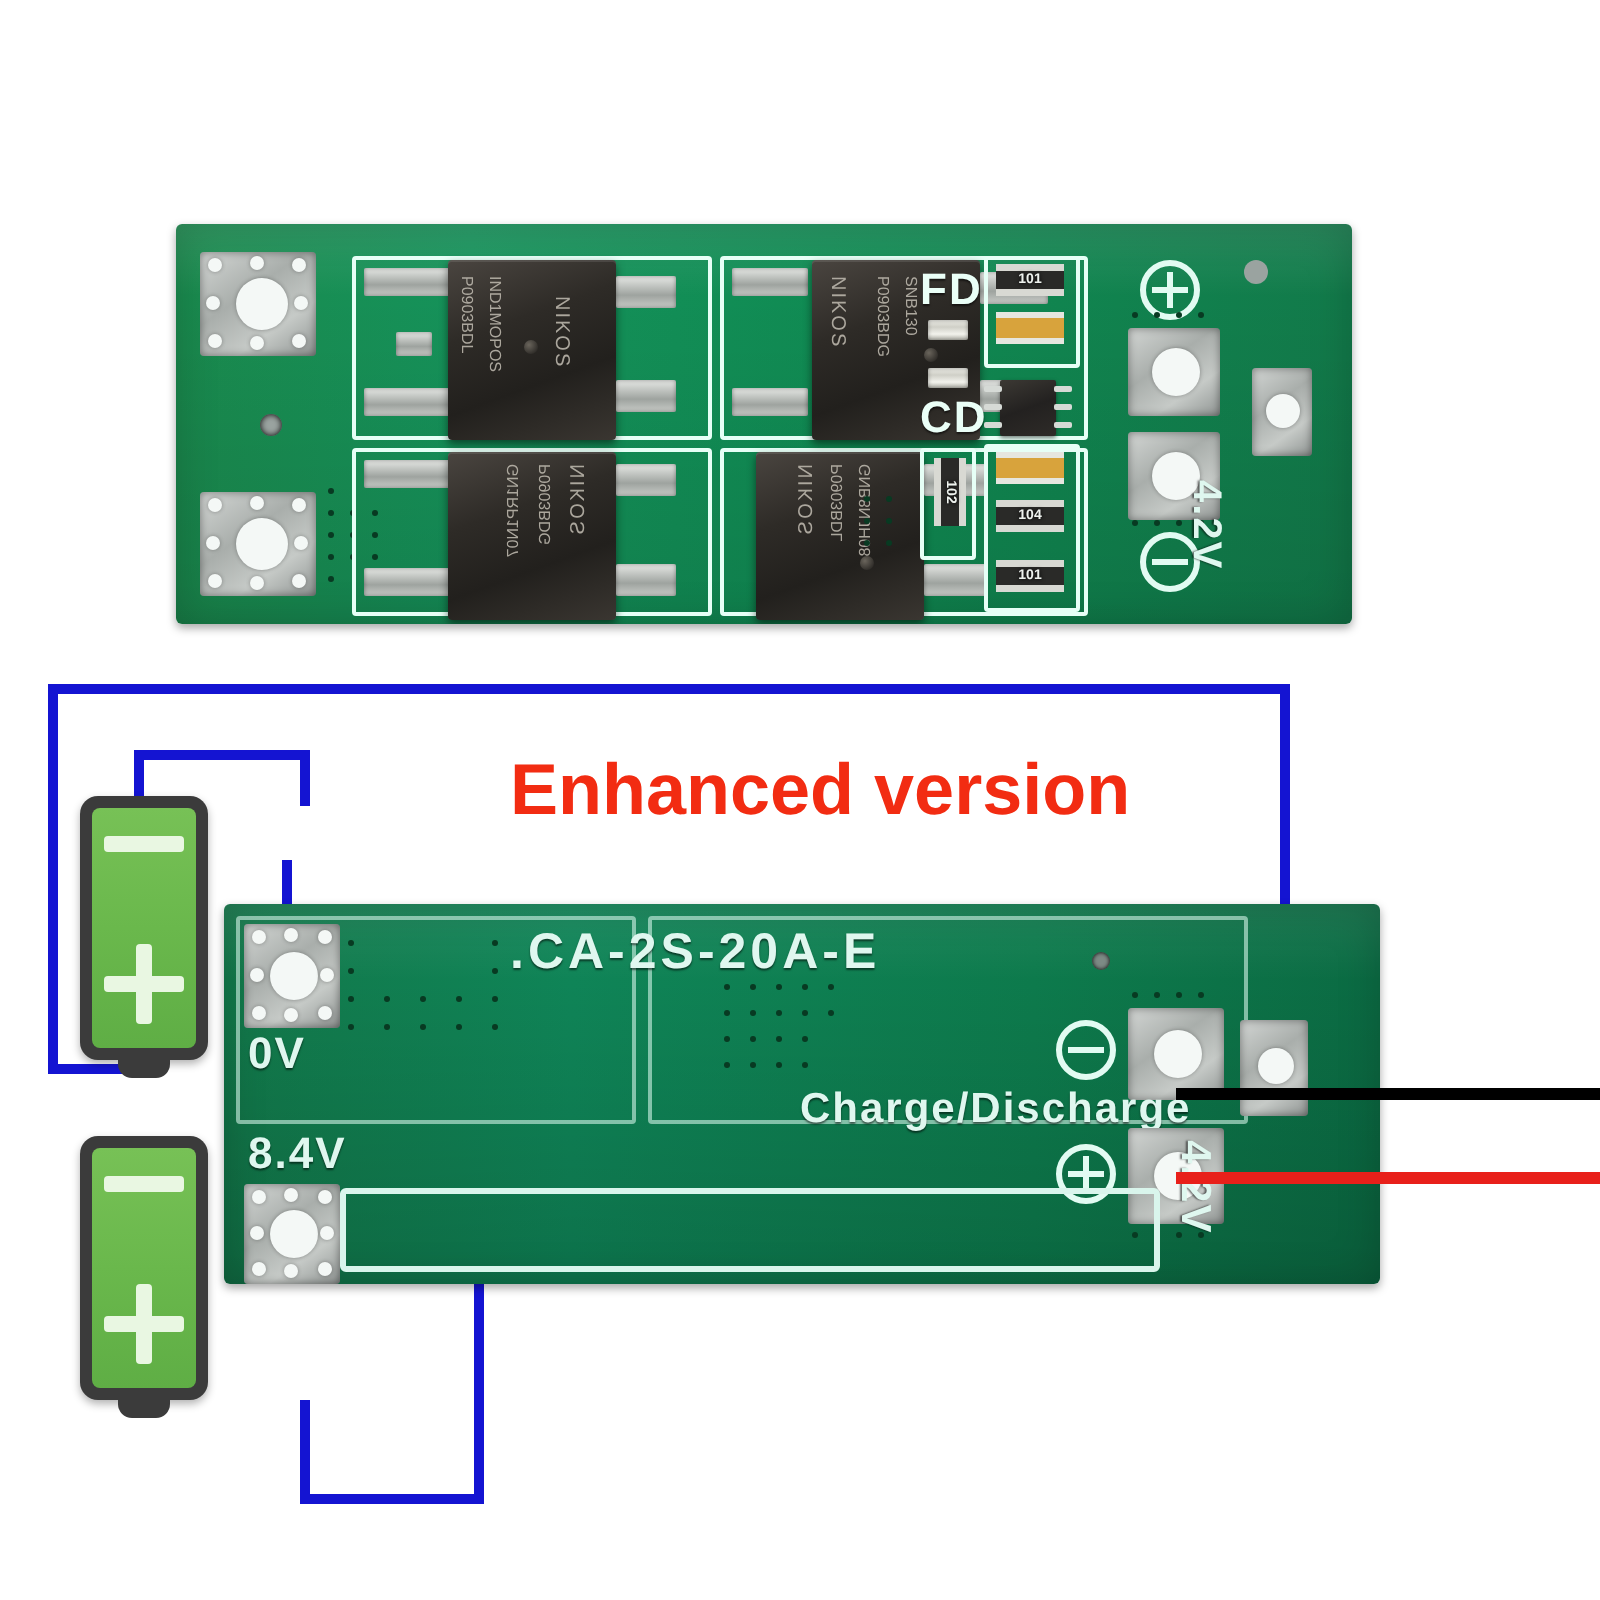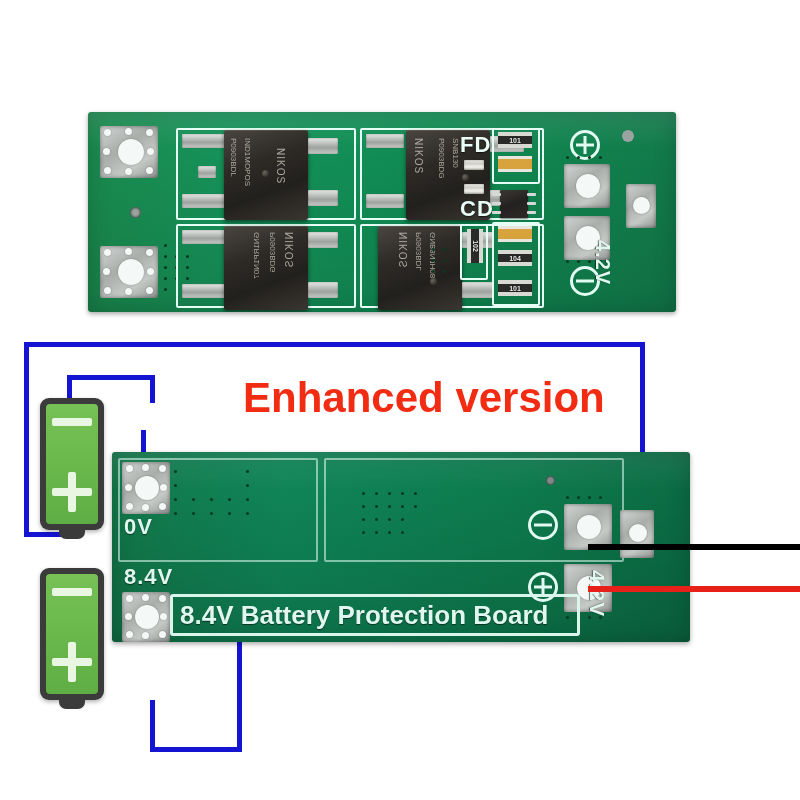--- a/index.html
+++ b/index.html
@@ -327,21 +327,21 @@
   <div class="wire" style="left:150px;top:528px;width:5px;height:78px;"></div>
 
   <div class="wire" style="left:150px;top:700px;width:5px;height:52px;"></div>
   <div class="wire" style="left:150px;top:747px;width:92px;height:5px;"></div>
   <div class="wire" style="left:237px;top:625px;width:5px;height:127px;"></div>
 
   <div class="wire" style="left:640px;top:342px;width:5px;height:205px;"></div>
 
   <div class="wire" style="left:141px;top:430px;width:5px;height:60px;"></div>
 
-  <div class="enh" style="left:243px;top:374px;font-size:42px;">Enhanced version</div>
+  <div class="enh" style="left:255px;top:374px;font-size:36px;">Enhanced version</div>
 
   <div class="cell" style="left:40px;top:398px;width:64px;height:132px;">
     <div class="cellbody"></div>
     <div class="cminus"></div>
     <div class="cplus"></div>
     <div class="cellnub"></div>
   </div>
 
   <div class="cell" style="left:40px;top:568px;width:64px;height:132px;">
     <div class="cellbody"></div>
@@ -378,20 +378,21 @@
       <div class="viad" style="left:36px;top:28px;"></div>
         <div class="viad" style="left:36px;top:42px;"></div>
       <div class="viad" style="left:54px;top:28px;"></div>
         <div class="viad" style="left:54px;top:42px;"></div>
       <div class="viad" style="left:72px;top:0;"></div>
         <div class="viad" style="left:72px;top:14px;"></div>
       <div class="viad" style="left:72px;top:28px;"></div>
         <div class="viad" style="left:72px;top:42px;"></div>
     </div>
 
+    <div class="abs silk" style="left:143px;top:12px;font-size:25px;letter-spacing:2px;">.CA-2S-20A-E</div>
 
     <div class="vias" style="left:250px;top:40px;">
       <div class="viad" style="left:0;top:0;"></div>
         <div class="viad" style="left:13px;top:0;"></div>
       <div class="viad" style="left:26px;top:0;"></div>
         <div class="viad" style="left:39px;top:0;"></div>
       <div class="viad" style="left:52px;top:0;"></div>
       <div class="viad" style="left:0;top:13px;"></div>
         <div class="viad" style="left:13px;top:13px;"></div>
       <div class="viad" style="left:26px;top:13px;"></div>
@@ -411,20 +412,21 @@
     <div class="abs sym" style="left:416px;top:58px;width:30px;height:30px;"></div>
     <div class="abs padblk" style="left:452px;top:52px;width:48px;height:46px;">
       <div class="padhole" style="left:13px;top:11px;width:24px;height:24px;"></div>
     </div>
     <div class="vias" style="left:454px;top:44px;">
       <div class="viad" style="left:0;top:0;"></div>
         <div class="viad" style="left:11px;top:0;"></div>
       <div class="viad" style="left:22px;top:0;"></div>
         <div class="viad" style="left:33px;top:0;"></div>
     </div>
+    <div class="abs silk" style="left:288px;top:92px;font-size:21px;">Charge/Discharge</div>
 
     <div class="abs silk" style="left:12px;top:114px;font-size:22px;">8.4V</div>
     <div class="abs padblk" style="left:10px;top:140px;width:48px;height:50px;">
       <div class="padhole" style="left:13px;top:13px;width:24px;height:24px;"></div>
       <div class="padhole" style="left:4px;top:3px;width:7px;height:7px;"></div>
       <div class="padhole" style="left:20px;top:2px;width:7px;height:7px;"></div>
       <div class="padhole" style="left:37px;top:3px;width:7px;height:7px;"></div>
       <div class="padhole" style="left:3px;top:21px;width:7px;height:7px;"></div>
       <div class="padhole" style="left:38px;top:21px;width:7px;height:7px;"></div>
       <div class="padhole" style="left:4px;top:39px;width:7px;height:7px;"></div>
@@ -437,21 +439,20 @@
       <div class="padhole" style="left:13px;top:12px;width:24px;height:24px;"></div>
     </div>
     <div class="vias" style="left:454px;top:164px;">
       <div class="viad" style="left:0;top:0;"></div>
         <div class="viad" style="left:11px;top:0;"></div>
       <div class="viad" style="left:22px;top:0;"></div>
         <div class="viad" style="left:33px;top:0;"></div>
     </div>
 
     <div class="abs silkbox" style="left:58px;top:142px;width:410px;height:42px;"></div>
-    <div class="abs silk" style="left:68px;top:150px;font-size:26px;letter-spacing:0px;">8.4V Battery Protection Board</div>
 
     <div class="abs padblk" style="left:508px;top:58px;width:34px;height:48px;">
       <div class="padhole" style="left:9px;top:14px;width:18px;height:18px;"></div>
     </div>
     <div class="abs silk" style="left:496px;top:118px;font-size:21px;transform:rotate(90deg);transform-origin:left top;">4.2V</div>
   </div>
 
   <div class="wblack" style="left:588px;top:544px;width:212px;height:6px;"></div>
   <div class="wred" style="left:588px;top:586px;width:212px;height:6px;"></div>
 

